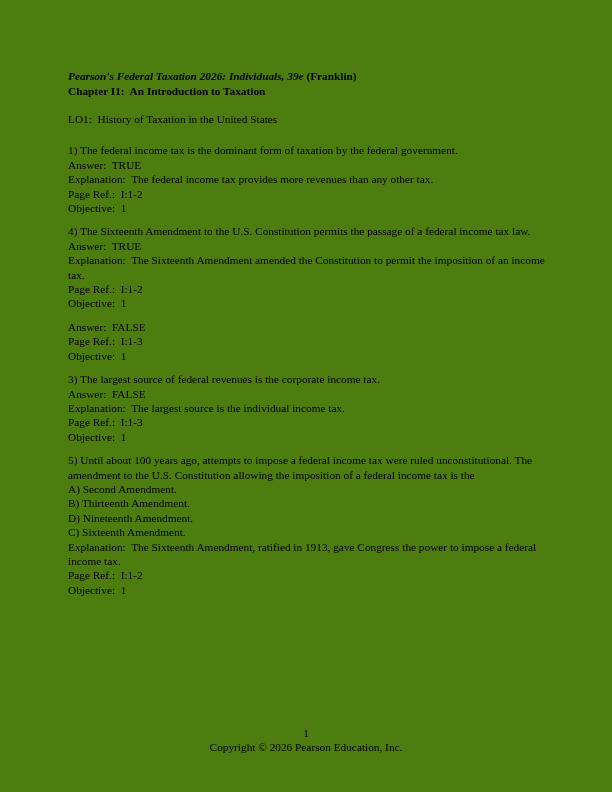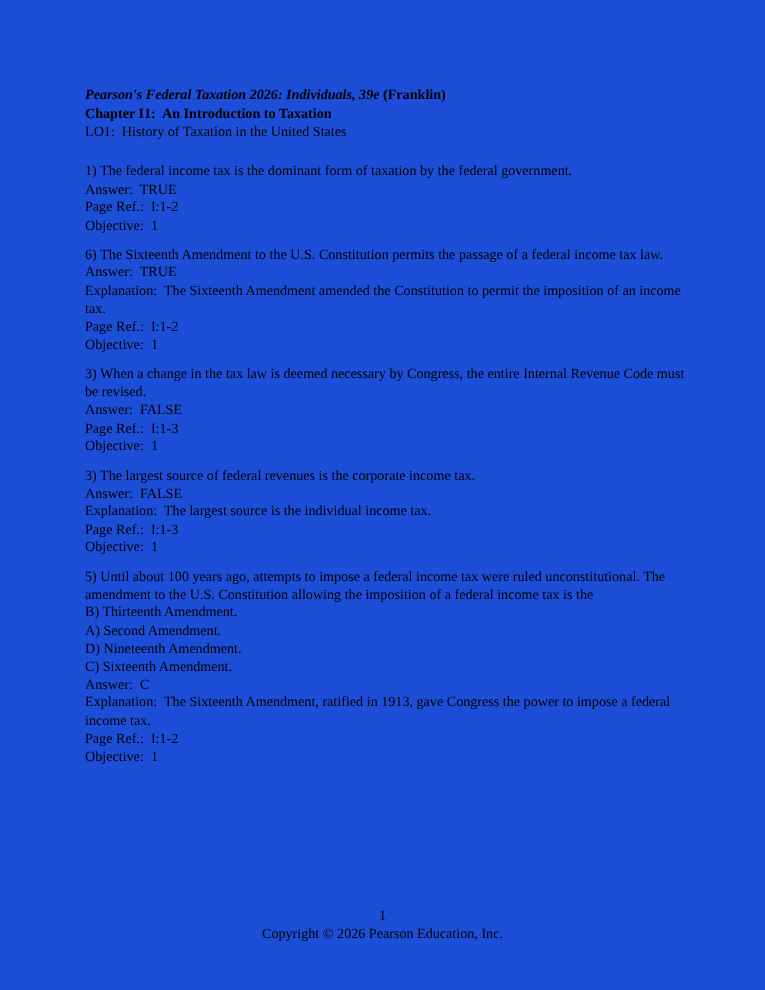--- a/index.html
+++ b/index.html
@@ -13,21 +13,21 @@
     height: 792px;
     font-family: "Liberation Serif", serif;
     font-size: 11.3px;
     color: #000000;
     overflow: hidden;
   }
   .page {
     position: absolute;
     left: 0; top: 0;
     width: 612px; height: 792px;
-    background: #1d4ed8;
+    background: #4d7c0f;
   }
   .content {
     position: absolute;
     left: 68px;
     top: 69px;
     width: 545px;
   }
   .doc-header {
     font-weight: bold;
     line-height: 15px;
@@ -41,20 +41,21 @@
     font-weight: bold;
   }
   .book-title-suffix {
     font-weight: bold;
   }
   .chapter-line {
     font-weight: bold;
     line-height: 15px;
   }
   .lo-heading {
+    margin-top: 13px;
     margin-bottom: 17px;
     line-height: 14.4px;
   }
   .question {
     margin: 0 0 9px 0;
     line-height: 14.4px;
   }
   .qline { line-height: 14.4px; }
   .footer {
     position: absolute;
@@ -74,57 +75,55 @@
     <div class="doc-header">
       <div class="book-title-line"><span class="book-title-main t">Pearson's Federal Taxation 2026: Individuals, 39e</span><span class="book-title-suffix t"> (Franklin)</span></div>
       <div class="chapter-line t">Chapter I1:  An Introduction to Taxation</div>
     </div>
 
     <div class="lo-heading t">LO1:  History of Taxation in the United States</div>
 
     <div class="question">
       <div class="qline t">1) The federal income tax is the dominant form of taxation by the federal government.</div>
       <div class="qline t">Answer:  TRUE</div>
+      <div class="qline t">Explanation:  The federal income tax provides more revenues than any other tax.</div>
       <div class="qline t">Page Ref.:  I:1-2</div>
       <div class="qline t">Objective:  1</div>
     </div>
 
     <div class="question">
-      <div class="qline t">6) The Sixteenth Amendment to the U.S. Constitution permits the passage of a federal income tax law.</div>
+      <div class="qline t">4) The Sixteenth Amendment to the U.S. Constitution permits the passage of a federal income tax law.</div>
       <div class="qline t">Answer:  TRUE</div>
       <div class="qline t">Explanation:  The Sixteenth Amendment amended the Constitution to permit the imposition of an income
 tax.</div>
       <div class="qline t">Page Ref.:  I:1-2</div>
       <div class="qline t">Objective:  1</div>
     </div>
 
     <div class="question">
-      <div class="qline t">3) When a change in the tax law is deemed necessary by Congress, the entire Internal Revenue Code must
-be revised.</div>
       <div class="qline t">Answer:  FALSE</div>
       <div class="qline t">Page Ref.:  I:1-3</div>
       <div class="qline t">Objective:  1</div>
     </div>
 
     <div class="question">
       <div class="qline t">3) The largest source of federal revenues is the corporate income tax.</div>
       <div class="qline t">Answer:  FALSE</div>
       <div class="qline t">Explanation:  The largest source is the individual income tax.</div>
       <div class="qline t">Page Ref.:  I:1-3</div>
       <div class="qline t">Objective:  1</div>
     </div>
 
     <div class="question">
       <div class="qline t">5) Until about 100 years ago, attempts to impose a federal income tax were ruled unconstitutional. The
 amendment to the U.S. Constitution allowing the imposition of a federal income tax is the</div>
+      <div class="qline t">A) Second Amendment.</div>
       <div class="qline t">B) Thirteenth Amendment.</div>
-      <div class="qline t">A) Second Amendment.</div>
       <div class="qline t">D) Nineteenth Amendment.</div>
       <div class="qline t">C) Sixteenth Amendment.</div>
-      <div class="qline t">Answer:  C</div>
       <div class="qline t">Explanation:  The Sixteenth Amendment, ratified in 1913, gave Congress the power to impose a federal
 income tax.</div>
       <div class="qline t">Page Ref.:  I:1-2</div>
       <div class="qline t">Objective:  1</div>
     </div>
 
   </div>
 
   <div class="footer">
     <div class="t">1</div>

